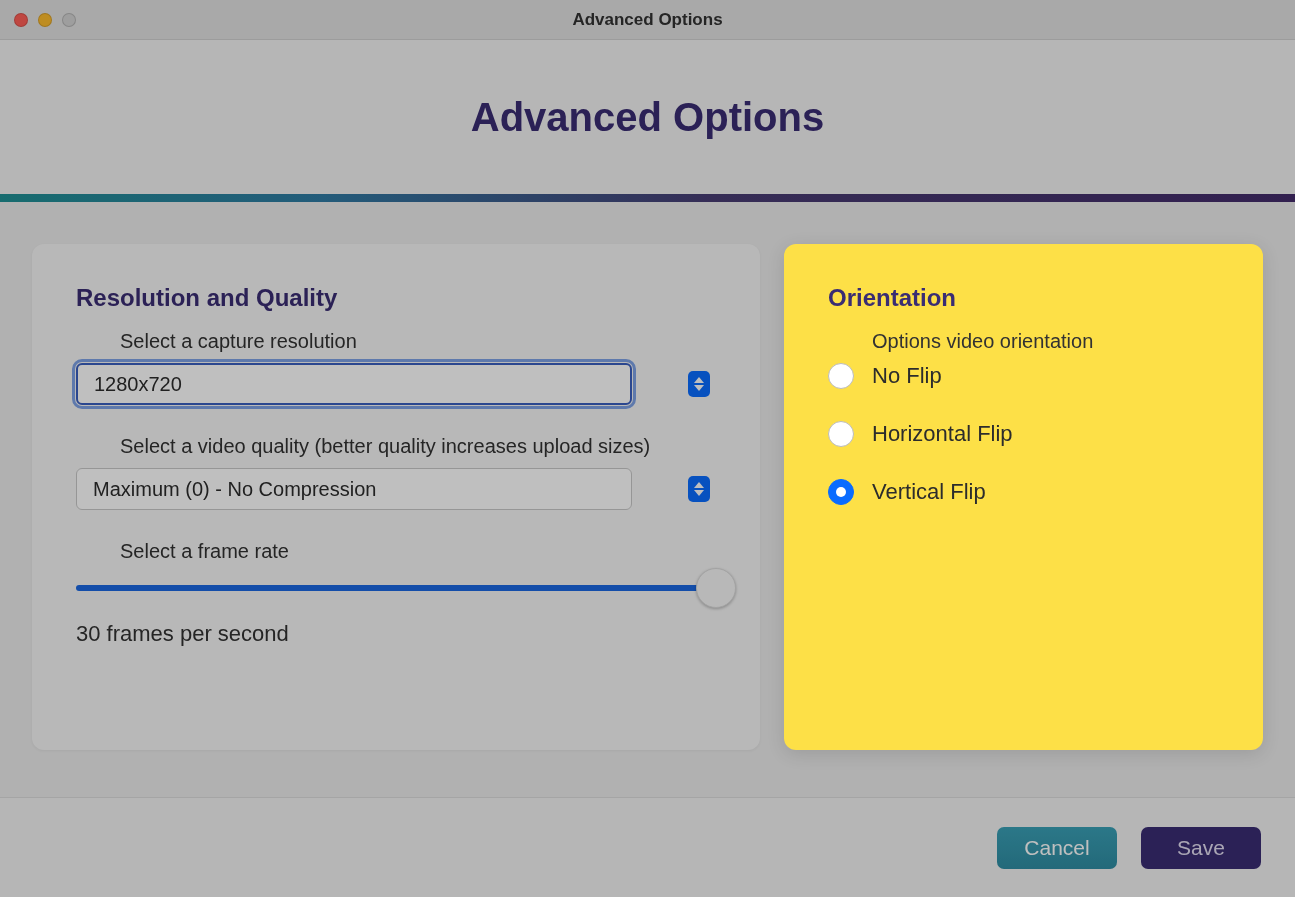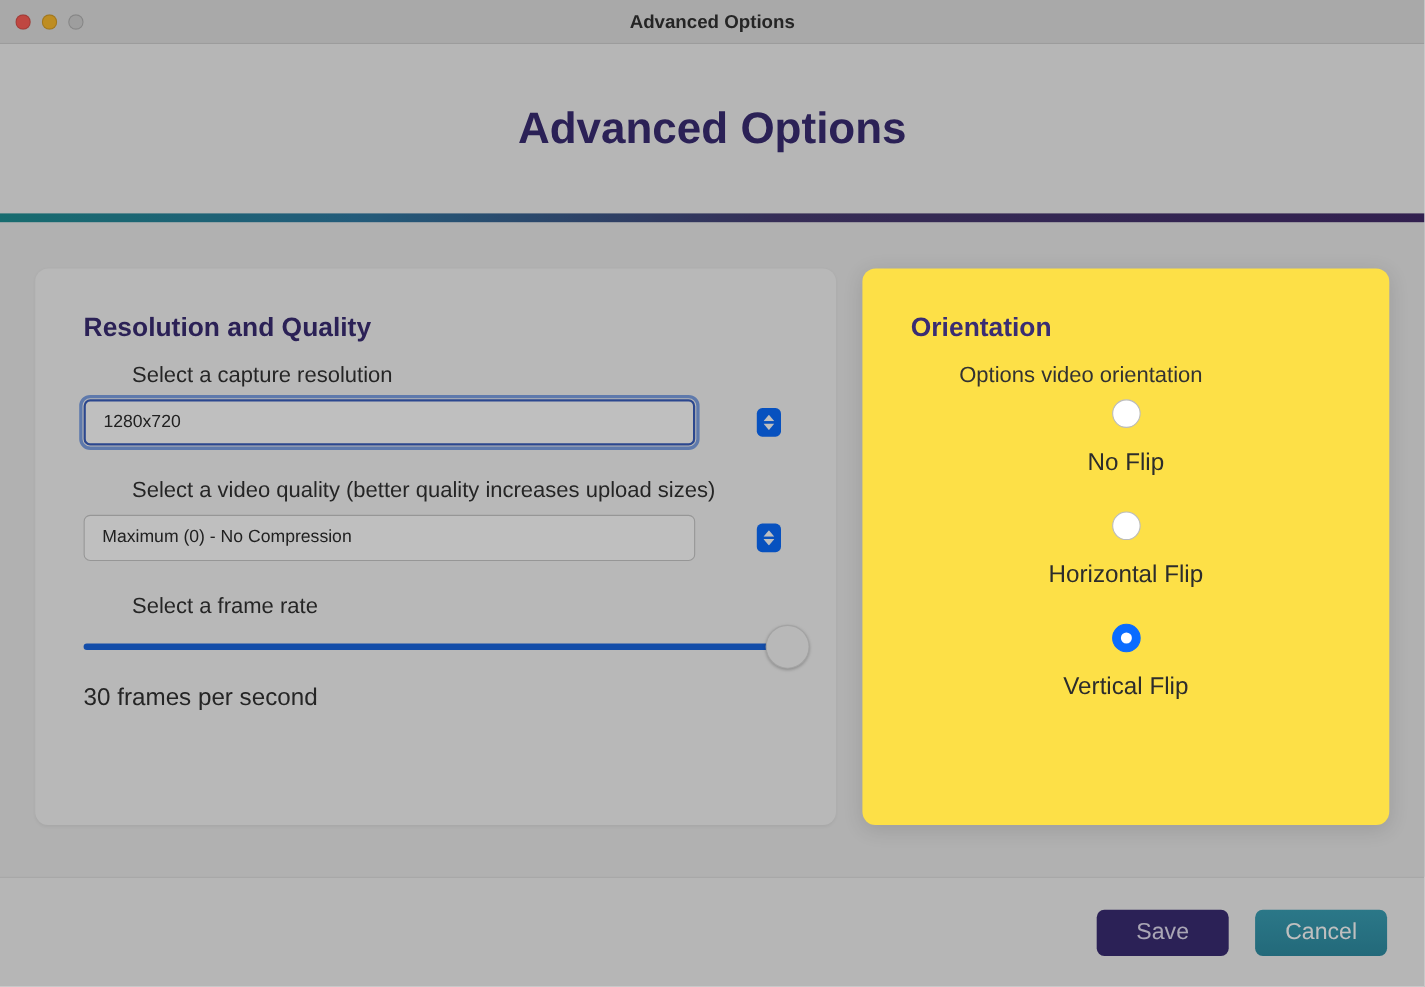--- a/index.html
+++ b/index.html
@@ -81,21 +81,21 @@
     position: relative;
     margin-bottom: 30px;
   }
   .select {
     width: 556px;
     height: 42px;
     border: 1px solid #c9c9c9;
     border-radius: 6px;
     background: #fff;
     padding: 0 40px 0 16px;
-    font-size: 16px;
+    font-size: 20px;
     color: #2c2c2c;
     display: flex;
     align-items: center;
     cursor: default;
   }
   .select.focused {
     border: 2px solid #3a5fbf;
     outline: 3px solid #7ea2e6;
     outline-offset: 1px;
   }
@@ -141,21 +141,21 @@
   .slider-value {
     text-align: left;
     font-size: 22px;
     color: #323232;
     margin-top: 30px;
     width: 640px;
   }
 
   
   .radio-group { display:flex; flex-direction:column; gap:32px; margin-top:10px; }
-  .radio-row { display:flex; align-items:center; gap:18px; font-size:22px; color:#2c2c2c; cursor:default;flex-direction:column; }
+  .radio-row { display:flex; align-items:center; gap:18px; font-size:22px; color:#2c2c2c; cursor:default; }
   .radio-outer {
     width:26px; height:26px; border-radius:50%;
     border:1.5px solid #bcbcbc; background:#fff;
     display:flex; align-items:center; justify-content:center;
     flex-shrink:0;
   }
   .radio-outer.checked { border-color:#0a6cff; background:#0a6cff; }
   .radio-inner { width:10px; height:10px; border-radius:50%; background:#fff; }
 
   
@@ -277,17 +277,17 @@
             <span class="radio-inner"></span>
           </span>
         <span>Vertical Flip</span>
       </div>
     </div>
   </div>
 
 </div>
 
 <div class="footer">
+  <button class="btn cancel">Cancel</button>
   <button class="btn save">Save</button>
-  <button class="btn cancel">Cancel</button>
 </div>
 
 <div class="dim"></div>
 
 </body></html>

